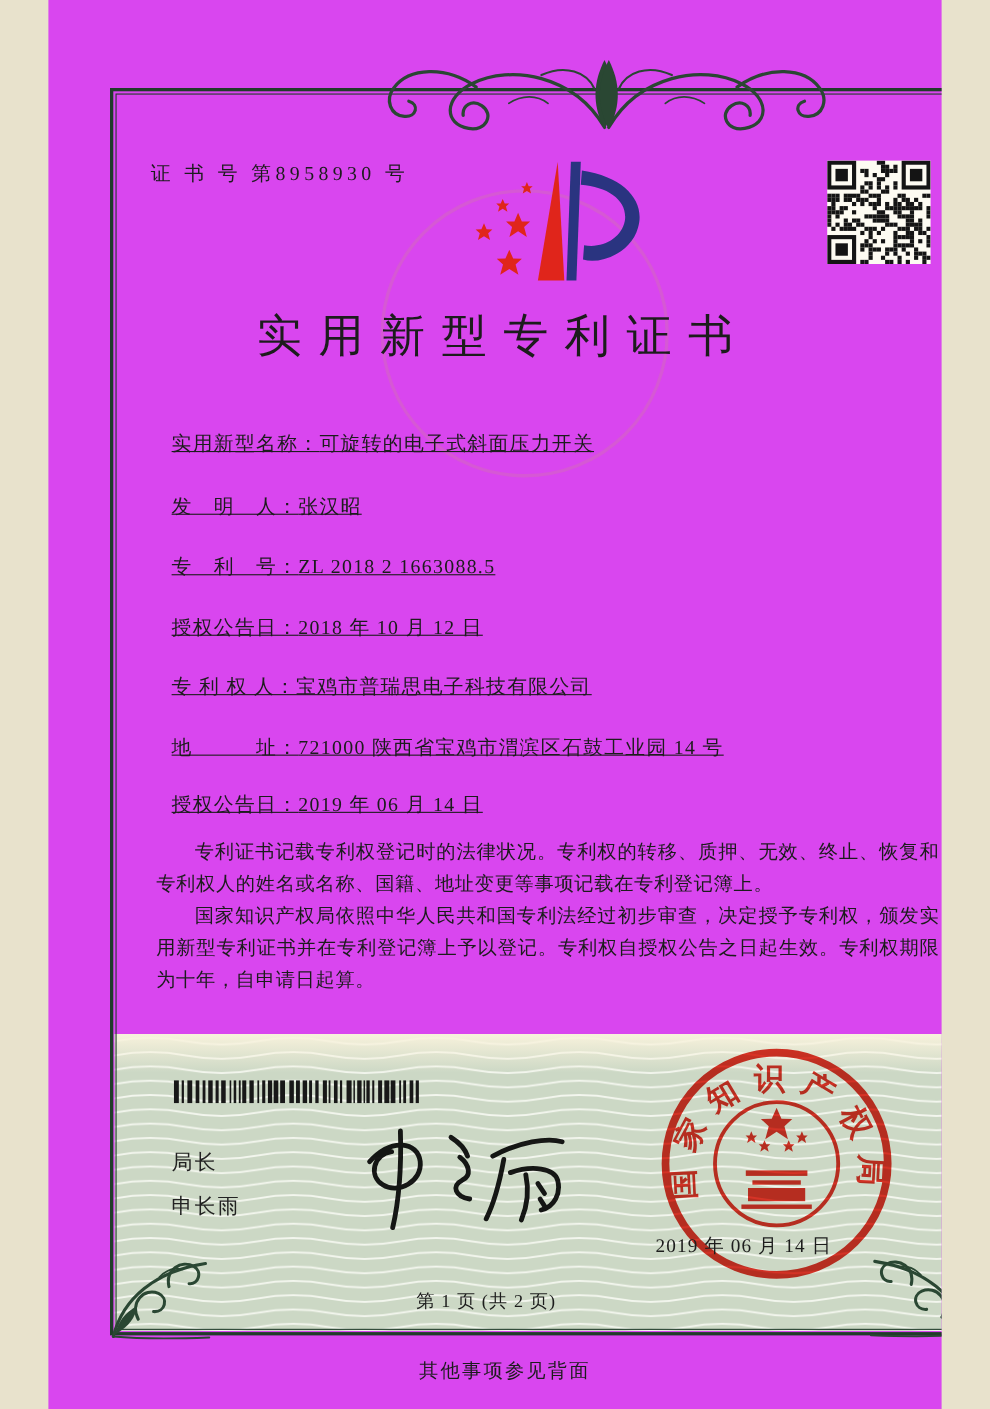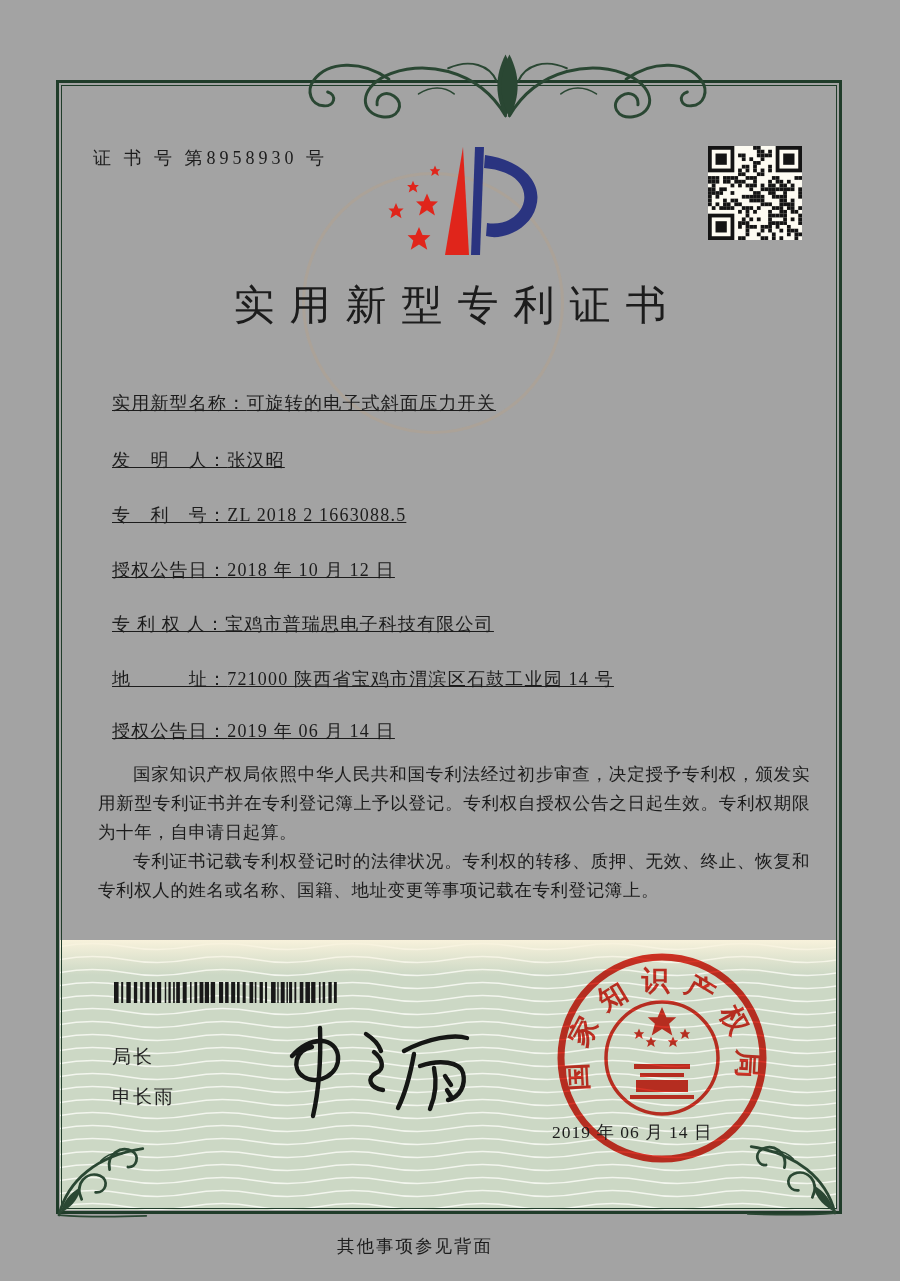--- a/index.html
+++ b/index.html
@@ -1,17 +1,17 @@
 <!DOCTYPE html>
 <html><head>
 <meta charset="utf-8">
 <style>
   html,body{margin:0;padding:0;}
   body{background:#e8e2cc;font-family:"Liberation Serif", serif;}
-  .page{position:relative;width:900px;height:1281px;margin:0 auto;background:#a3a3a3;overflow:hidden;color:#1c1c1c;}
+  .page{position:relative;width:812px;height:1281px;margin:0 auto;background:#d946ef;overflow:hidden;color:#1c1c1c;}
 
   
   .frame{position:absolute;left:56px;top:80px;width:780px;height:1128px;border:3px solid #203c2a;z-index:6;pointer-events:none;}
   .frame-inner{position:absolute;inset:2px;border:1.5px solid #203c2a;}
 
   
   .band{position:absolute;left:60px;top:940px;width:776px;height:270px;z-index:1;}
 
   .watermark-ring{position:absolute;left:302px;top:172px;width:256px;height:256px;border:3px solid rgba(205,160,110,0.20);border-radius:50%;z-index:0;}
 
@@ -341,22 +341,22 @@
   <div class="frow" style="top:391px"><span class="flabel">实用新型名称：</span><span class="fvalue">可旋转的电子式斜面压力开关</span></div>
   <div class="frow" style="top:448px"><span class="flabel">发　明　人：</span><span class="fvalue">张汉昭</span></div>
   <div class="frow" style="top:503px"><span class="flabel">专　利　号：</span><span class="fvalue">ZL 2018 2 1663088.5</span></div>
   <div class="frow" style="top:558px"><span class="flabel">授权公告日：</span><span class="fvalue">2018 年 10 月 12 日</span></div>
   <div class="frow" style="top:612px"><span class="flabel">专 利 权 人：</span><span class="fvalue">宝鸡市普瑞思电子科技有限公司</span></div>
   <div class="frow" style="top:667px"><span class="flabel">地　　　址：</span><span class="fvalue">721000 陕西省宝鸡市渭滨区石鼓工业园 14 号</span></div>
 
   <div class="frow" style="top:719px"><span class="flabel">授权公告日：</span><span class="fvalue">2019 年 06 月 14 日</span></div>
 
   <div class="paras">
+    <p>专利证书记载专利权登记时的法律状况。专利权的转移、质押、无效、终止、恢复和专利权人的姓名或名称、国籍、地址变更等事项记载在专利登记簿上。</p>
     <p>国家知识产权局依照中华人民共和国专利法经过初步审查，决定授予专利权，颁发实用新型专利证书并在专利登记簿上予以登记。专利权自授权公告之日起生效。专利权期限为十年，自申请日起算。</p>
-    <p>专利证书记载专利权登记时的法律状况。专利权的转移、质押、无效、终止、恢复和专利权人的姓名或名称、国籍、地址变更等事项记载在专利登记簿上。</p>
   </div>
 
   <svg id="bc" class="barcode-wrap" viewBox="0 0 226 21" preserveAspectRatio="none">
       <rect x="0" y="0" width="4.588497670036041" height="21" fill="#181818"></rect>
       <rect x="7.174260362225706" y="0" width="2.0269830707120633" height="21" fill="#181818"></rect>
       <rect x="12.360348725859238" y="0" width="4.396283413421495" height="21" fill="#181818"></rect>
       <rect x="19.869749680100824" y="0" width="3.336983753199216" height="21" fill="#181818"></rect>
       <rect x="26.20532794473941" y="0" width="2.5557343250400084" height="21" fill="#181818"></rect>
       <rect x="31.316330498511128" y="0" width="4.022103000954773" height="21" fill="#181818"></rect>
       <rect x="37.986580737487685" y="0" width="2.7844662434814804" height="21" fill="#181818"></rect>
@@ -431,16 +431,17 @@
         <use href="#sst" transform="translate(135,88) scale(0.55)"></use>
         <rect x="84" y="118" width="56" height="5"></rect>
         <rect x="90" y="127" width="44" height="4"></rect>
         <rect x="86" y="134" width="52" height="12"></rect>
         <rect x="80" y="149" width="64" height="4"></rect>
       </g>
     </g>
   </svg>
   <div class="seal-date">2019 年 06 月 14 日</div>
 
+  <div class="page-info">第 1 页 (共 2 页)</div>
 
   <div class="footer-note">其他事项参见背面</div>
 
 </div>
 
 </body></html>

